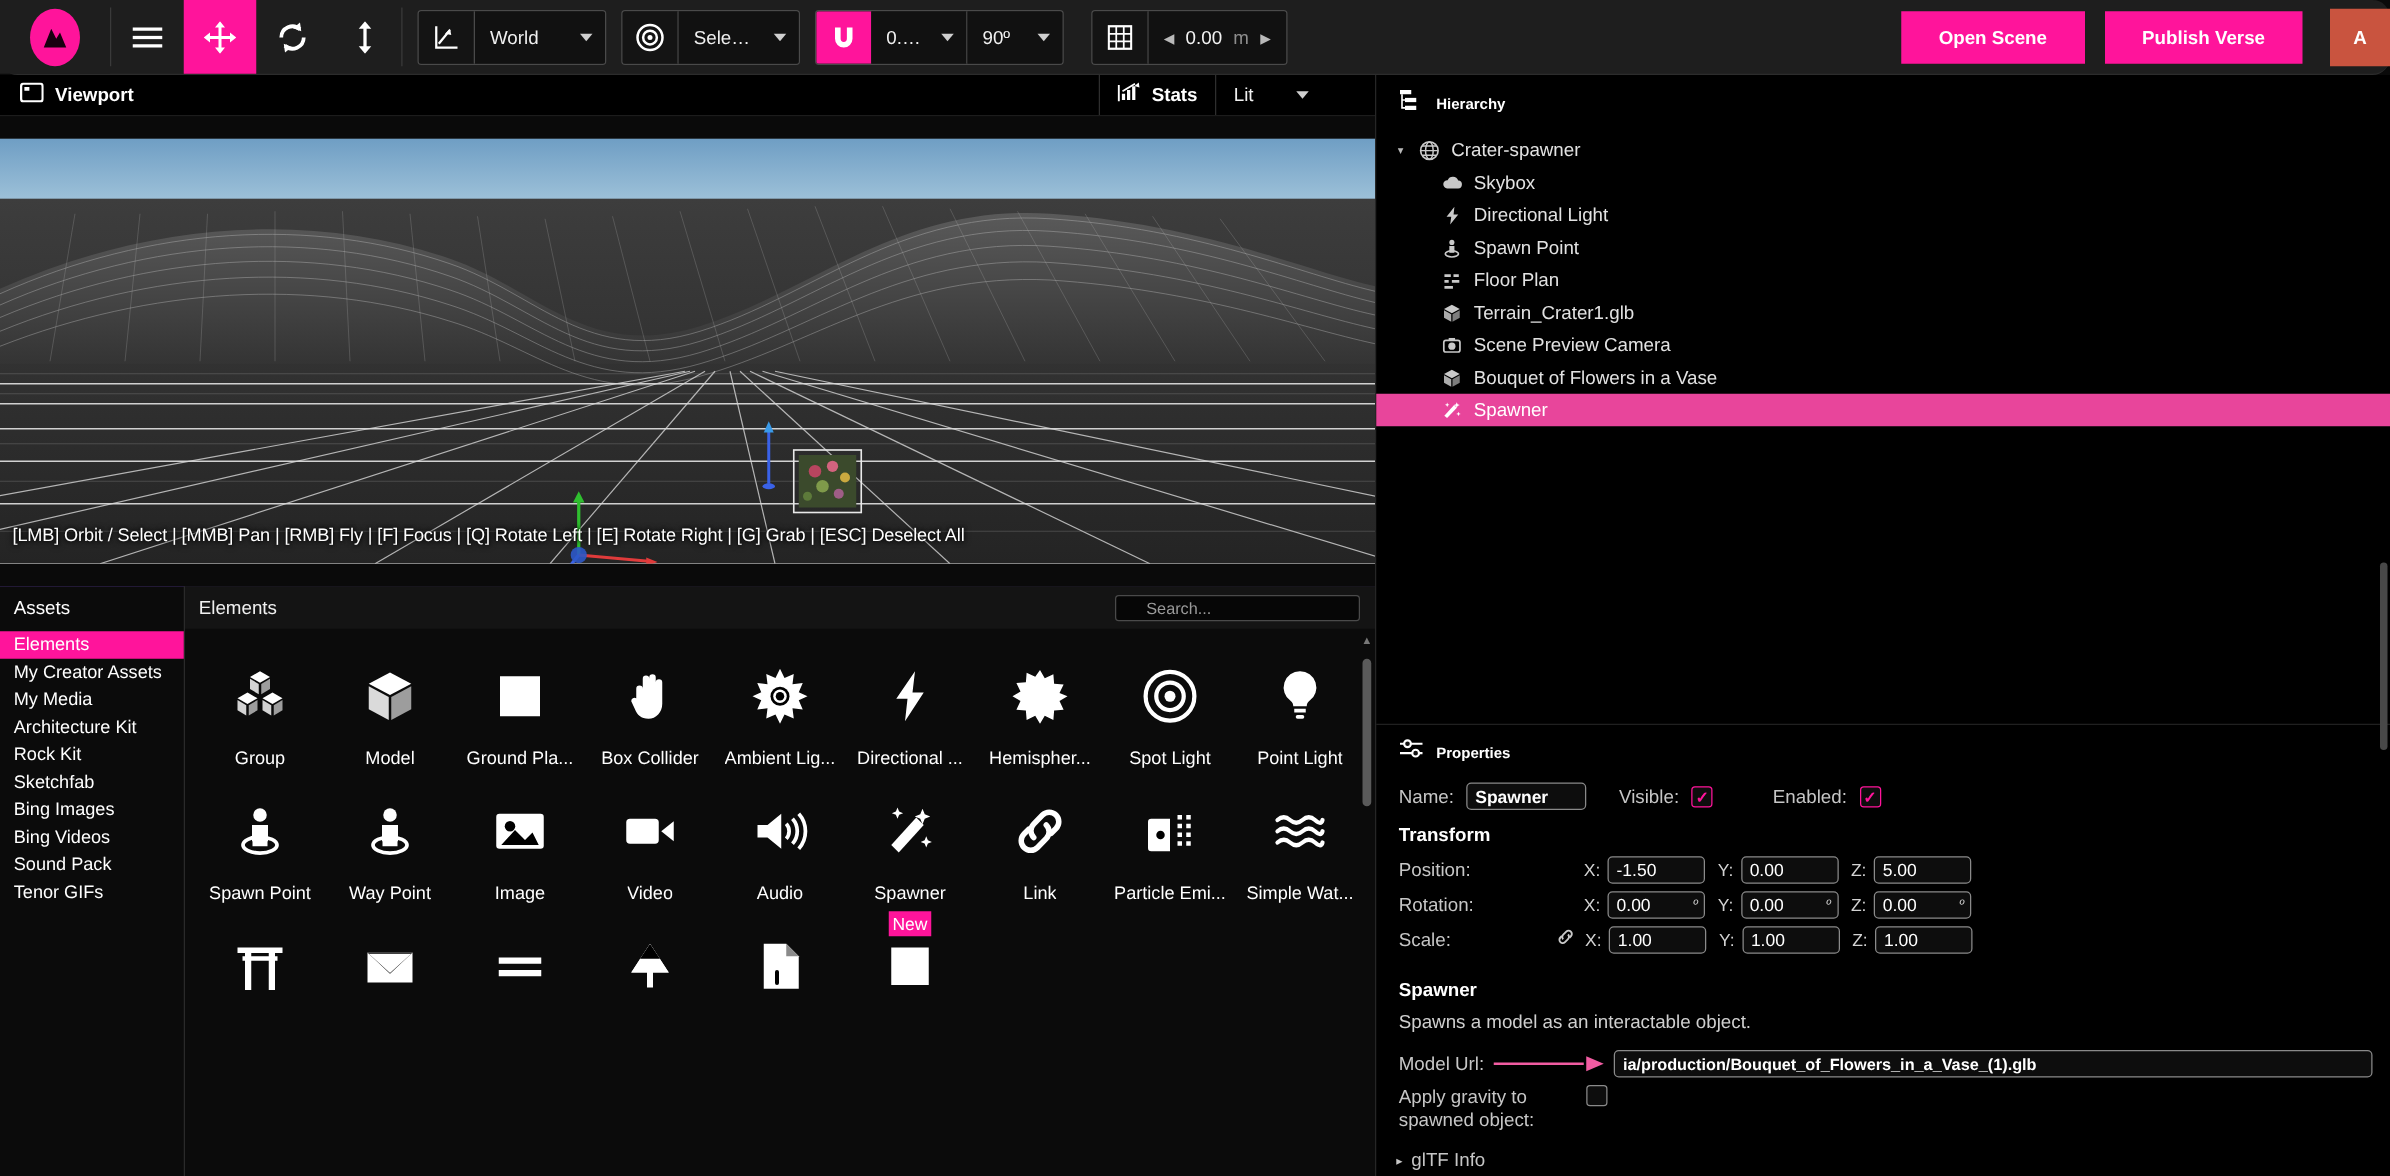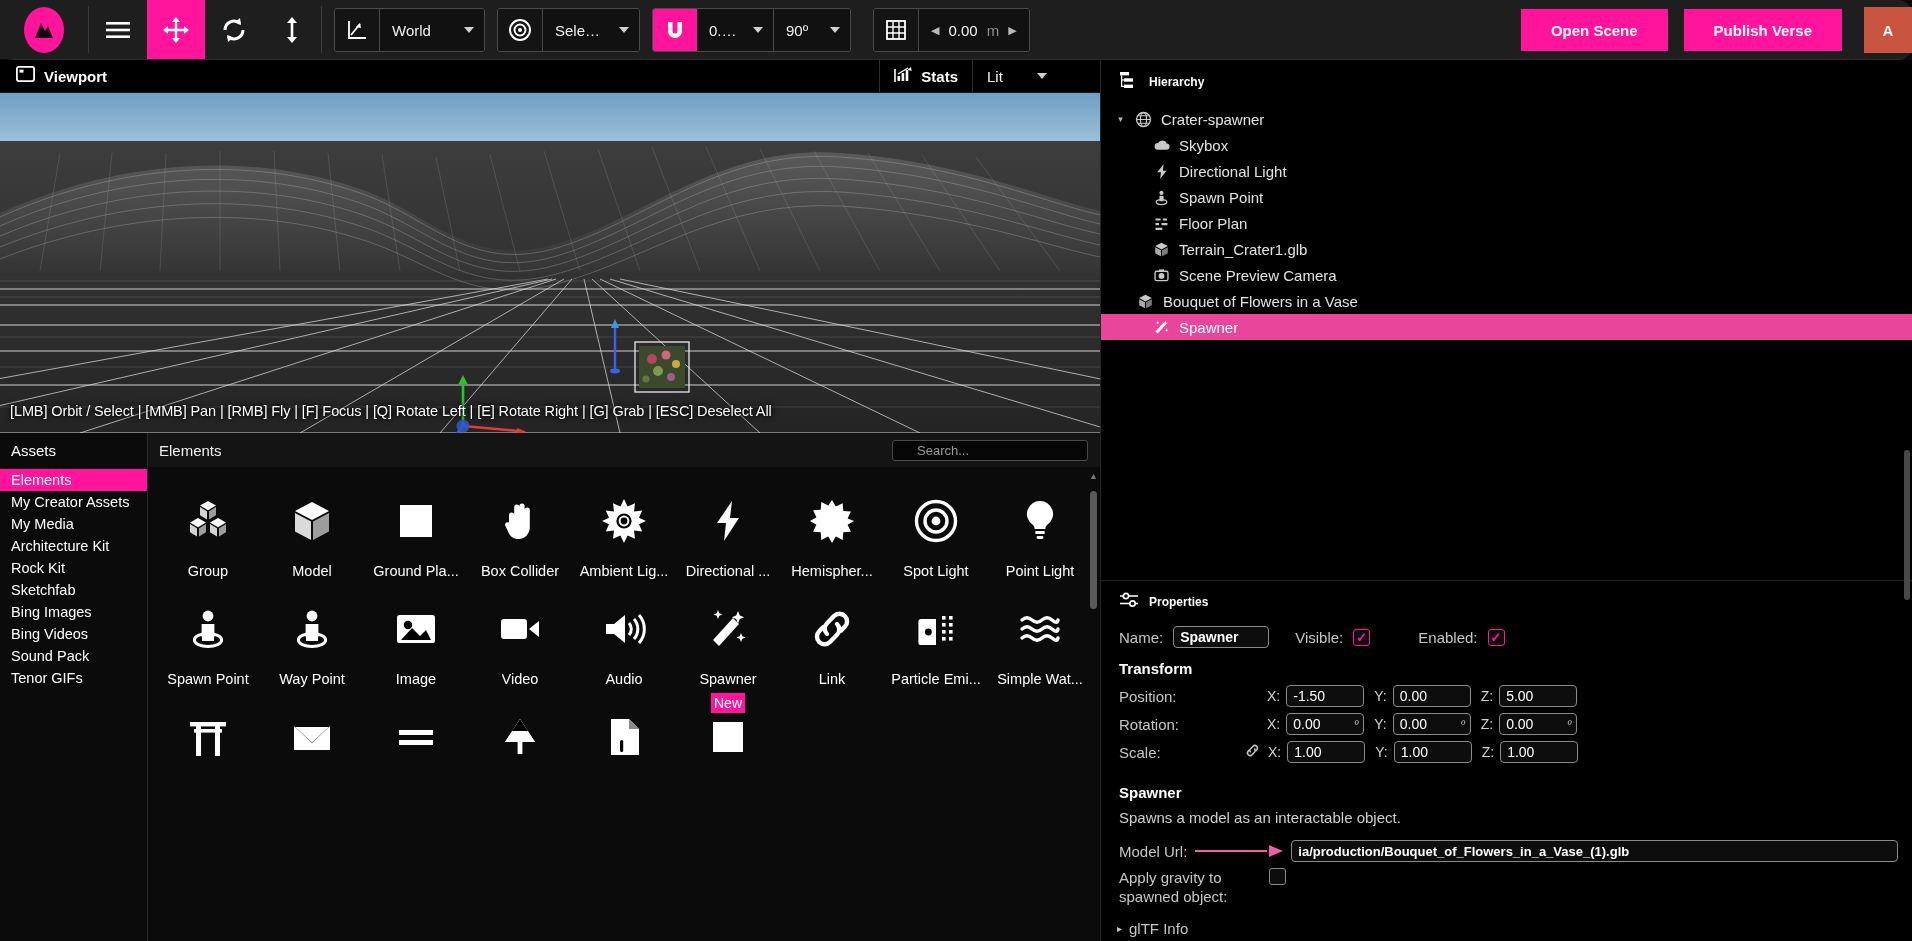--- a/index.html
+++ b/index.html
@@ -61,21 +61,21 @@
     font-family: "Liberation Sans", sans-serif; white-space: nowrap;
   }
   .avatar {
     width: 48px; height: 46px; background: #C9543F; color: #fff; font-weight: bold;
     font-size: 15px; display: flex; align-items: center; justify-content: center;
     margin: 7px 0 7px 22px; cursor: pointer;
   }
 
   
   .body-row { flex: 1 1 auto; display: flex; min-height: 0; }
-  .left-col { width: 1100px; display: flex; flex-direction: column; min-width: 0; }
+  .left-col { width: 1100px; display: flex; flex-direction: column; min-width: 0; gap: 18px; }
   .right-col { width: 812px; background: #000; display: flex; flex-direction: column;
     border-left: 1px solid #262626; min-width: 0; }
 
   
   .vp-header {
     height: 33px; background: #000; display: flex; align-items: center;
     flex: 0 0 33px; border-bottom: 1px solid #1c1c1c;
   }
   .vp-title { display: flex; align-items: center; gap: 9px; padding-left: 16px; }
   .vp-title .t { font-size: 15px; font-weight: bold; color: #fff; }
@@ -792,21 +792,21 @@
             <span class="twisty"></span>
             <span class="hico">
               <svg width="17" height="17" viewBox="0 0 20 20" fill="none">
                 <rect x="2.4" y="5" width="15.2" height="11" rx="2" stroke="currentColor" stroke-width="1.6" fill="none"></rect>
                 <circle cx="10" cy="10.5" r="3.4" fill="currentColor"></circle>
                 <rect x="7" y="2.8" width="6" height="2.4" fill="currentColor"></rect>
               </svg>
             </span>
             <span class="hlbl">Scene Preview Camera</span>
           </div>
-          <div class="hier-row" style="padding-left: 16px;">
+          <div class="hier-row" style="padding-left: 32px;">
             <span class="twisty"></span>
             <span class="hico">
               <svg width="17" height="17" viewBox="0 0 20 20" fill="none">
                 <path d="M10 2 L17.4 6 L10 10 L2.6 6 Z" fill="currentColor"></path>
                 <path d="M2.6 7.3 L9.4 11 V18 L2.6 14.3 Z" fill="currentColor" opacity=".85"></path>
                 <path d="M17.4 7.3 L10.6 11 V18 L17.4 14.3 Z" fill="currentColor" opacity=".62"></path>
               </svg>
             </span>
             <span class="hlbl">Bouquet of Flowers in a Vase</span>
           </div>

